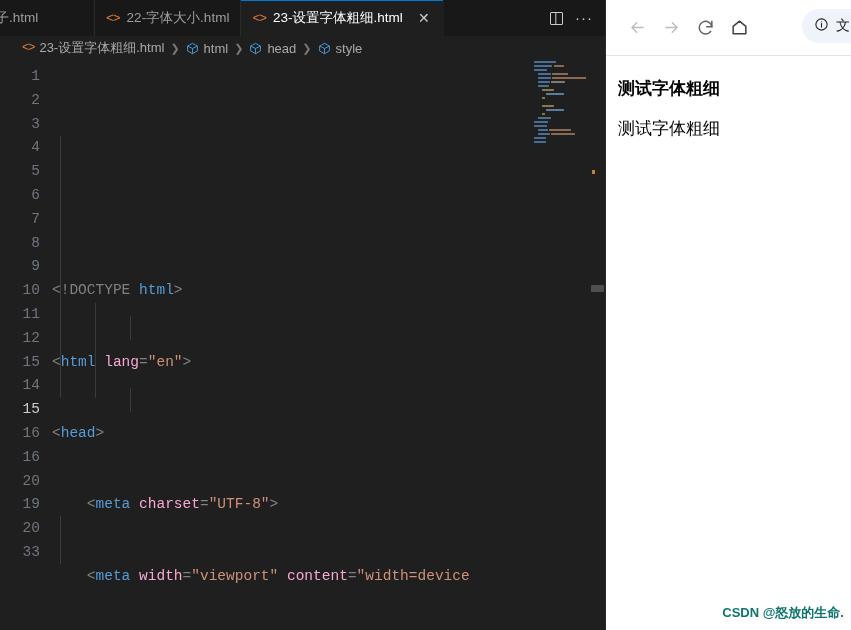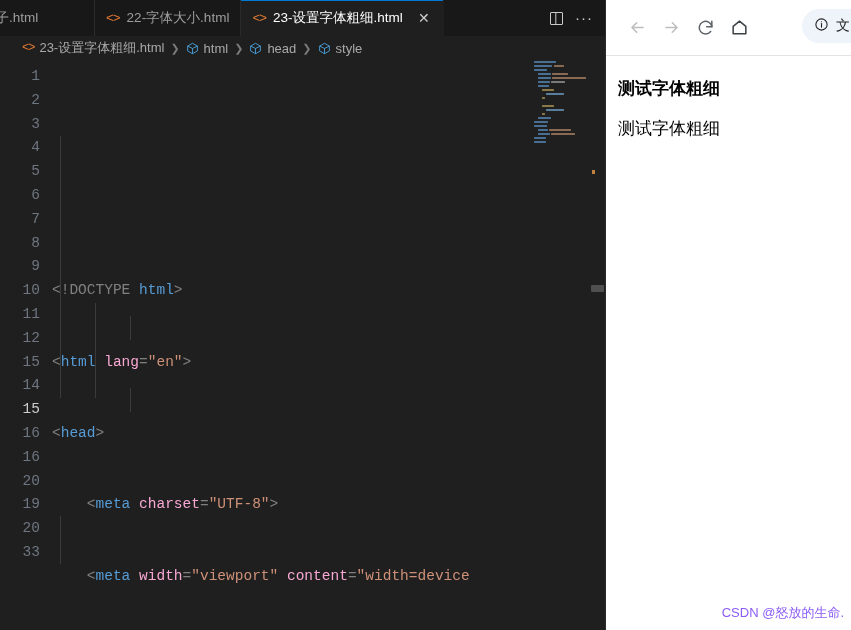--- a/index.html
+++ b/index.html
@@ -293,23 +293,24 @@
     font-weight: 400;
     font-size: 17px;
     color: #000000;
     line-height: 1.3;
   }
   .watermark {
     position: absolute;
     right: 7px;
     bottom: 8px;
     font-size: 13px;
-    color: #8b5cf6;
+    color: #0f766e;
     white-space: nowrap;
     user-select: none;
+    font-weight: bold;
   }
 </style>
 </head>
 <body>
 
 <div class="app">
 
   <div class="editor-pane">
 
     <div class="tabbar">

